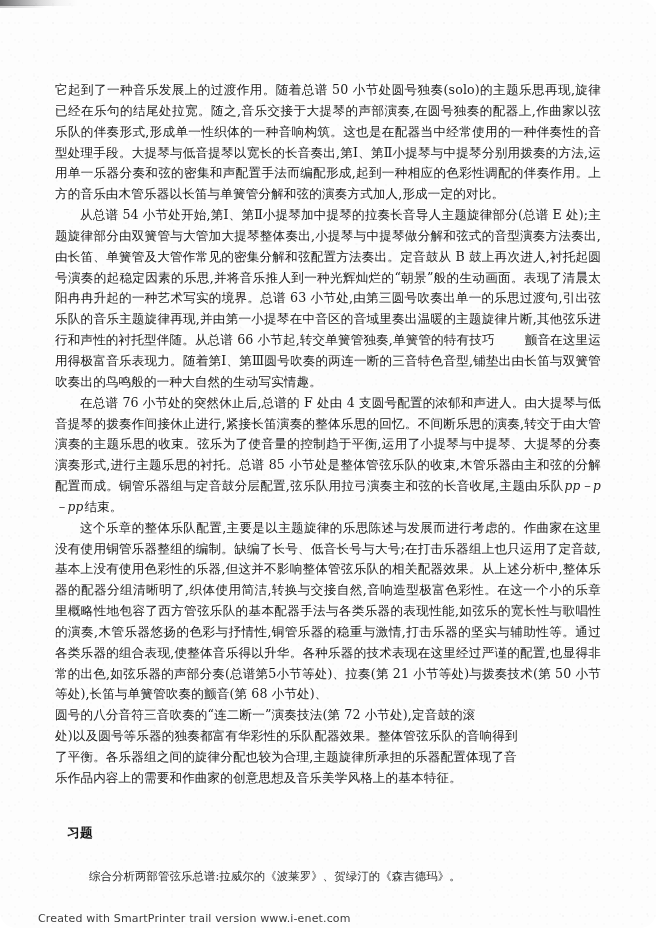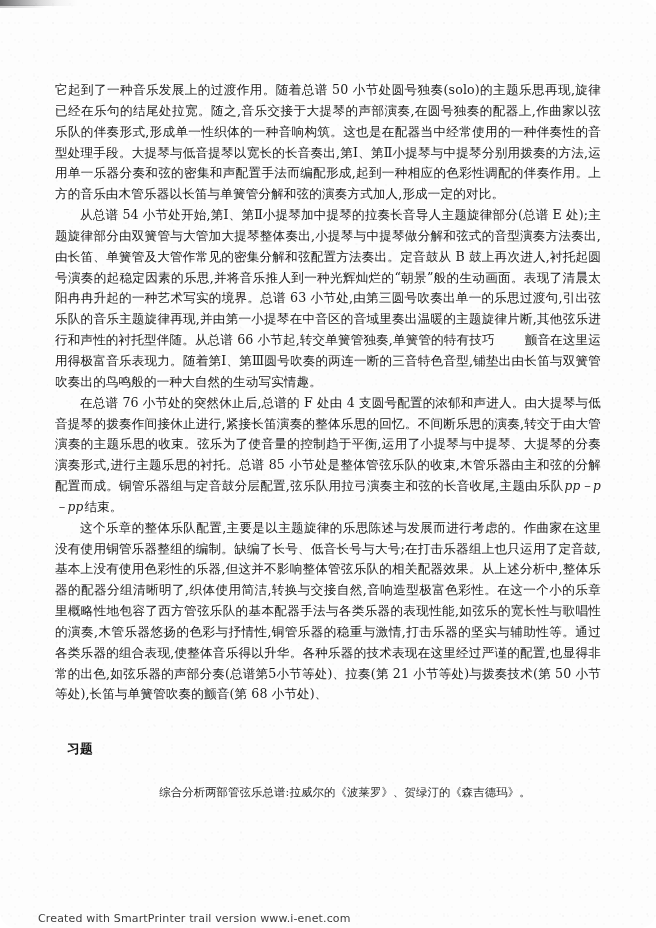--- a/index.html
+++ b/index.html
@@ -128,21 +128,20 @@
     letter-spacing: .3px;
   }
   .ex-body {
     margin: 0;
     font-family: "DejaVu Serif", serif;
     font-size: 11.4px;
     line-height: 19px;
     color: #2a2a2a;
     text-indent: 34px;
     letter-spacing: .1px;
-    text-align: center;
   }
 
   
   .footer-note {
     position: absolute;
     left: 38px;
     top: 912px;
     font-family: "DejaVu Sans", sans-serif;
     font-size: 11px;
     color: #3c3c3c;
@@ -188,20 +187,27 @@
     </p>
 
     <p class="para"><span>从总谱 54 小节处开始,第Ⅰ、第Ⅱ小提琴加中提琴的拉奏长音导人主题旋律部分(总谱 E 处);主题旋律部分由双簧管与大管加大提琴整体奏出,小提琴与中提琴做分解和弦式的音型演奏方法奏出,由长笛、单簧管及大管作常见的密集分解和弦配置方法奏出。定音鼓从 B 鼓上再次进人,衬托起圆号演奏的起稳定因素的乐思,并将音乐推人到一种光辉灿烂的“朝景”般的生动画面。表现了清晨太阳冉冉升起的一种艺术写实的境界。总谱 63 小节处,由第三圆号吹奏出单一的乐思过渡句,引出弦乐队的音乐主题旋律再现,并由第一小提琴在中音区的音域里奏出温暖的主题旋律片断,其他弦乐进行和声性的衬托型伴随。从总谱 66 小节起,转交单簧管独奏,单簧管的特有技巧</span><span class="gap-tech"></span><span>颤音在这里运用得极富音乐表现力。随着第Ⅰ、第Ⅲ圆号吹奏的两连一断的三音特色音型,铺垫出由长笛与双簧管吹奏出的鸟鸣般的一种大自然的生动写实情趣。</span></p>
 
     <p class="para"><span>在总谱 76 小节处的突然休止后,总谱的 F 处由 4 支圆号配置的浓郁和声进人。由大提琴与低音提琴的拨奏作间接休止进行,紧接长笛演奏的整体乐思的回忆。不间断乐思的演奏,转交于由大管演奏的主题乐思的收束。弦乐为了使音量的控制趋于平衡,运用了小提琴与中提琴、大提琴的分奏演奏形式,进行主题乐思的衬托。总谱 85 小节处是整体管弦乐队的收束,木管乐器由主和弦的分解配置而成。铜管乐器组与定音鼓分层配置,弦乐队用拉弓演奏主和弦的长音收尾,主题由乐队</span><span class="dyn">pp－p－pp</span><span>结束。</span></p>
 
     <p class="para">
       <span>这个乐章的整体乐队配置,主要是以主题旋律的乐思陈述与发展而进行考虑的。作曲家在这里没有使用铜管乐器整组的编制。缺编了长号、低音长号与大号;在打击乐器组上也只运用了定音鼓,基本上没有使用色彩性的乐器,但这并不影响整体管弦乐队的相关配器效果。从上述分析中,整体乐器的配器分组清晰明了,织体使用简洁,转换与交接自然,音响造型极富色彩性。在这一个小的乐章里概略性地包容了西方管弦乐队的基本配器手法与各类乐器的表现性能,如弦乐的宽长性与歌唱性的演奏,木管乐器悠扬的色彩与抒情性,铜管乐器的稳重与激情,打击乐器的坚实与辅助性等。通过各类乐器的组合表现,使整体音乐得以升华。各种乐器的技术表现在这里经过严谨的配置,也显得非常的出色,如弦乐器的声部分奏(总谱第5小节等处)、拉奏(第 21 小节等处)与拨奏技术(第 50 小节等处),长笛与单簧管吹奏的颤音(第 68 小节处)、</span>
     </p>
 
+    <div class="para-clip">
+      <div class="cliprow">圆号的八分音符三音吹奏的“连二断一”演奏技法(第 72 小节处),定音鼓的滚</div>
+      <div class="cliprow">处)以及圆号等乐器的独奏都富有华彩性的乐队配器效果。整体管弦乐队的音响得到</div>
+      <div class="cliprow">了平衡。各乐器组之间的旋律分配也较为合理,主题旋律所承担的乐器配置体现了音</div>
+      <div class="cliprow">乐作品内容上的需要和作曲家的创意思想及音乐美学风格上的基本特征。</div>
+      <div class="fade-right"></div>
+    </div>
 
     <div style="height:24px"></div>
 
     <h2 class="ex-heading">习题</h2>
 
     <div style="height:13px"></div>
 
     <p class="ex-body">综合分析两部管弦乐总谱:拉威尔的《波莱罗》、贺绿汀的《森吉德玛》。</p>
 
   </div>

